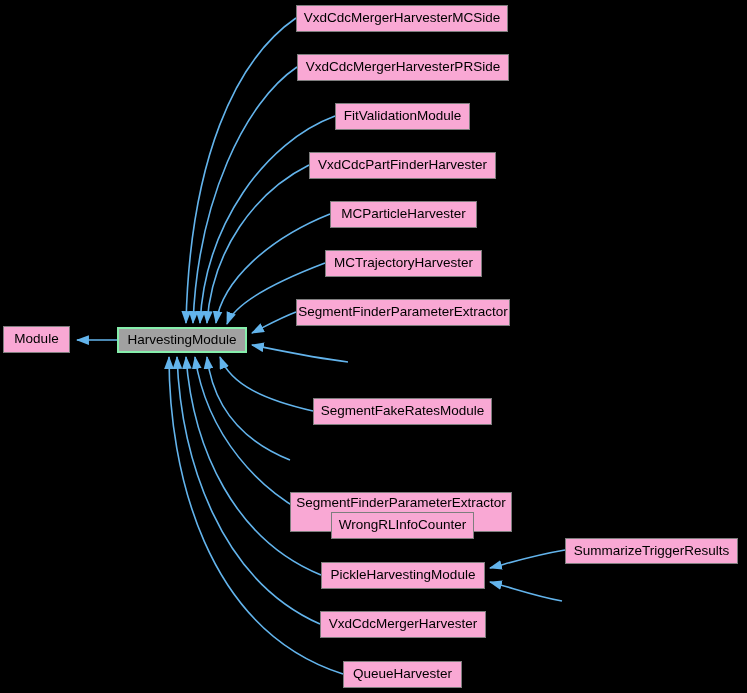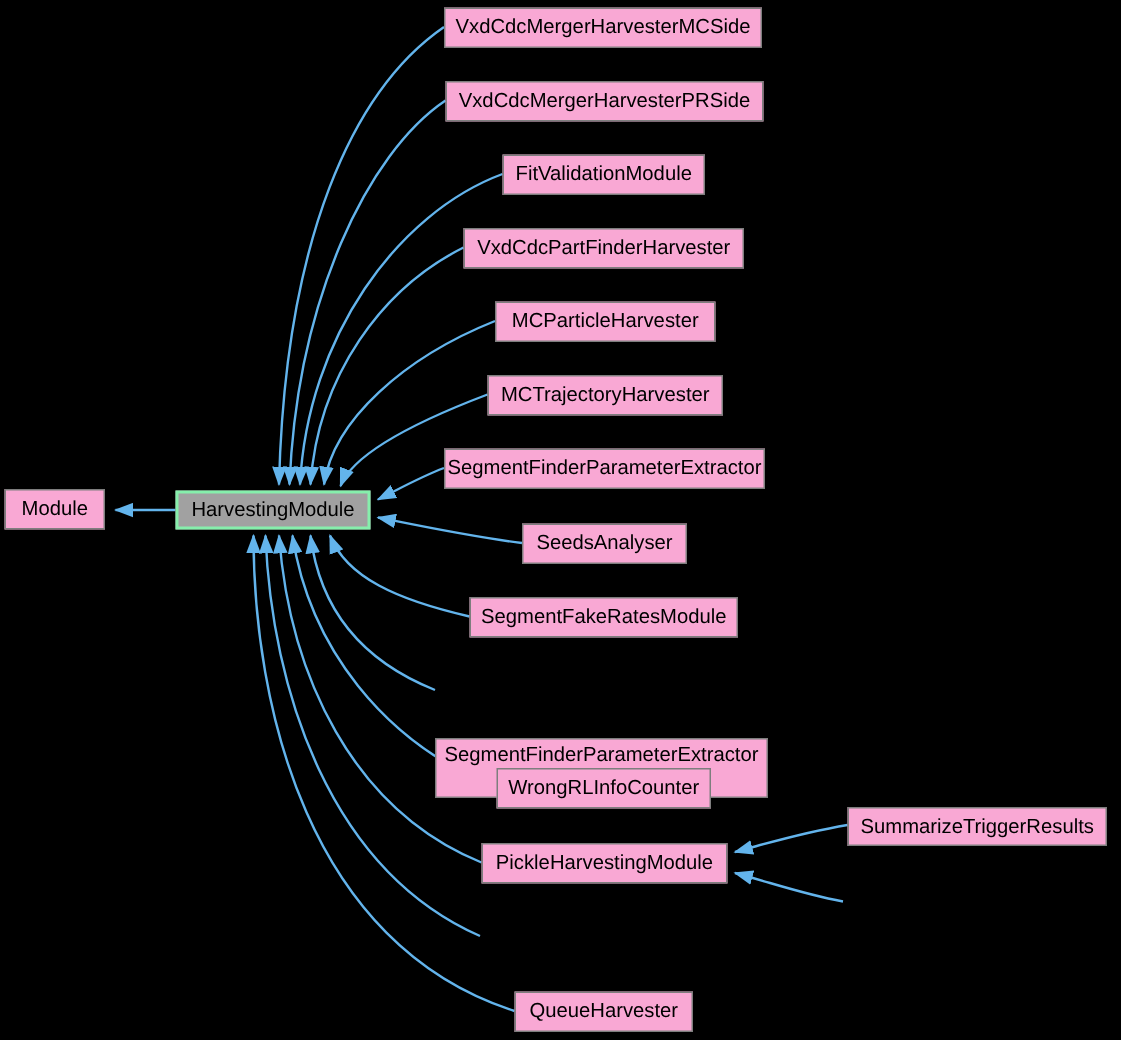--- a/index.html
+++ b/index.html
@@ -62,31 +62,31 @@
   <div class="node" style="left:309px;top:152px;width:187px;height:27px">VxdCdcPartFinderHarvester</div>
 
   <div class="node" style="left:335px;top:103px;width:135px;height:27px">FitValidationModule</div>
 
   <div class="node" style="left:330px;top:201px;width:147px;height:27px">MCParticleHarvester</div>
 
   <div class="node" style="left:325px;top:250px;width:157px;height:27px">MCTrajectoryHarvester</div>
 
   <div class="node" style="left:296px;top:299px;width:214px;height:27px">SegmentFinderParameterExtractor</div>
 
-  <div class="node" style="left:348px;top:349px;width:110px;height:27px">SeedsAnalyser</div>
 
   <div class="node" style="left:313px;top:398px;width:179px;height:27px">SegmentFakeRatesModule</div>
 
   <div class="node multiline" style="left:290px;top:448px;width:222px;height:40px">
     <span><span>SegmentFinderParameterExtractor</span><br><span>Module</span></span>
   </div>
 
   <div class="node" style="left:331px;top:512px;width:143px;height:27px">WrongRLInfoCounter</div>
 
   <div class="node" style="left:321px;top:562px;width:164px;height:27px">PickleHarvestingModule</div>
 
+  <div class="node" style="left:320px;top:611px;width:166px;height:27px">VxdCdcMergerHarvester</div>
 
   <div class="node" style="left:343px;top:661px;width:119px;height:27px">QueueHarvester</div>
 
   <div class="node" style="left:565px;top:538px;width:173px;height:26px">SummarizeTriggerResults</div>
 
 
 </div>
 
 </body></html>

